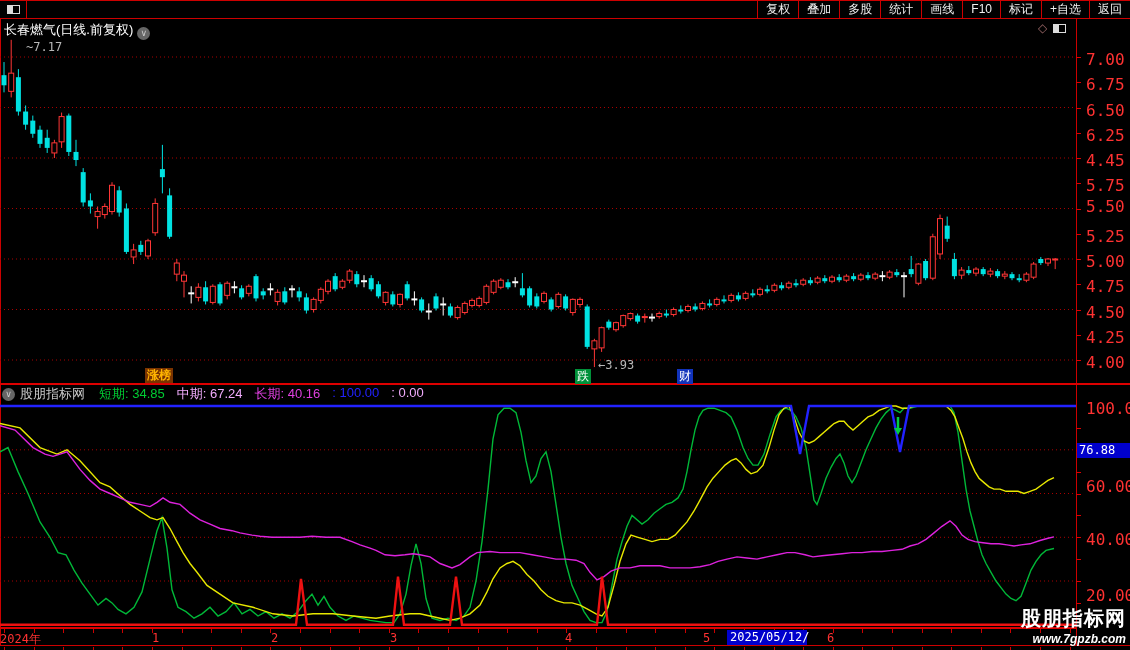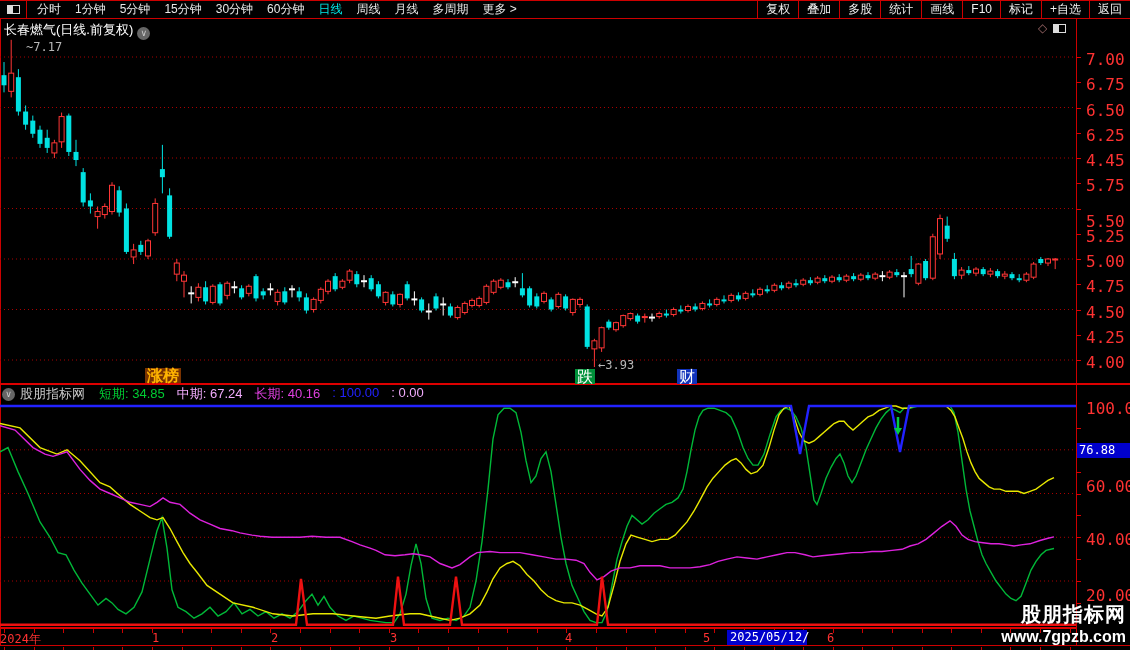--- a/index.html
+++ b/index.html
@@ -23,58 +23,45 @@
   #tr-icons{left:1038px;top:21px;color:#996666;font-size:12px;display:flex;gap:6px;align-items:center;}
   
   .vline{width:1px;background:#c00;}
   .hline{height:1px;background:#c00;}
   .hline2{height:2px;background:#d00;}
   
   .px-label{position:absolute;color:#ff3232;font-size:16px;font-family:"DejaVu Sans Mono",monospace;left:1086px;}
   .tick{position:absolute;left:1076px;width:5px;height:1px;background:#d00;}
   
   .anno{color:#b8b8b8;font-size:12px;font-family:"DejaVu Sans Mono",monospace;}
-  .badge{position:absolute;font-size:16px;color:#fff;line-height:15px;padding:0 2px;}
+  .badge{position:absolute;font-size:12px;color:#fff;line-height:15px;padding:0 2px;}
   
   #ind-header{left:2px;top:386px;height:16px;display:flex;align-items:center;font-size:13px;}
   #ind-title{color:#c8c8c8;margin-right:14px;}
   .pair{margin-right:12px;white-space:nowrap;}
   
   .tml{position:absolute;top:631px;color:#ff3232;font-size:12px;font-family:"DejaVu Sans Mono",monospace;}
   #datebox{position:absolute;top:630px;height:15px;background:#0000cc;color:#fff;font-size:12px;
            font-family:"DejaVu Sans Mono",monospace;line-height:15px;padding:0 3px;}
   #curval{position:absolute;left:1077px;top:443px;width:51px;height:15px;background:#0000cc;color:#fff;
           font-size:12px;font-family:"DejaVu Sans Mono",monospace;line-height:15px;text-align:left;padding-left:2px;}
   
   #wm{position:absolute;right:4px;bottom:4px;text-align:right;color:#fff;z-index:50;}
   #wm .l1{font-size:20px;font-weight:bold;letter-spacing:1px;}
-  #wm .l2{font-size:16px;font-weight:bold;}
+  #wm .l2{font-size:12px;font-weight:bold;font-style:italic;}
 </style>
 </head>
 <body>
 
 <div id="app">
 
   <div class="abs" id="toolbar"></div>
   <div class="abs" id="tool-lefticon">
     <span class="winglyph"></span>
   </div>
-  <div class="abs" id="tool-left">
-      <span class="tl-item">分时</span>
-      <span class="tl-item">1分钟</span>
-      <span class="tl-item">5分钟</span>
-      <span class="tl-item">15分钟</span>
-      <span class="tl-item">30分钟</span>
-      <span class="tl-item">60分钟</span>
-      <span class="tl-item active">日线</span>
-      <span class="tl-item">周线</span>
-      <span class="tl-item">月线</span>
-      <span class="tl-item">多周期</span>
-      <span class="tl-item">更多 &gt;</span>
-    </div>
   <div class="abs" id="tool-right">
       <span class="tr-item">复权</span>
       <span class="tr-item">叠加</span>
       <span class="tr-item">多股</span>
       <span class="tr-item">统计</span>
       <span class="tr-item">画线</span>
       <span class="tr-item">F10</span>
       <span class="tr-item">标记</span>
       <span class="tr-item">+自选</span>
       <span class="tr-item">返回</span>
@@ -406,21 +393,21 @@
       <div class="px-label" style="top: 75.25px;">6.75</div>
       <div class="tick" style="top: 82.25px;"></div>
       <div class="px-label" style="top: 100.5px;">6.50</div>
       <div class="tick" style="top: 107.5px;"></div>
       <div class="px-label" style="top: 125.75px;">6.25</div>
       <div class="tick" style="top: 132.75px;"></div>
       <div class="px-label" style="top: 151px;">4.45</div>
       <div class="tick" style="top: 158px;"></div>
       <div class="px-label" style="top: 176.25px;">5.75</div>
       <div class="tick" style="top: 183.25px;"></div>
-      <div class="px-label" style="top: 212px;">5.50</div>
+      <div class="px-label" style="top: 197px;">5.50</div>
       <div class="tick" style="top: 208.5px;"></div>
       <div class="px-label" style="top: 226.75px;">5.25</div>
       <div class="tick" style="top: 233.75px;"></div>
       <div class="px-label" style="top: 252px;">5.00</div>
       <div class="tick" style="top: 259px;"></div>
       <div class="px-label" style="top: 277.25px;">4.75</div>
       <div class="tick" style="top: 284.25px;"></div>
       <div class="px-label" style="top: 302.5px;">4.50</div>
       <div class="tick" style="top: 309.5px;"></div>
       <div class="px-label" style="top: 327.75px;">4.25</div>

